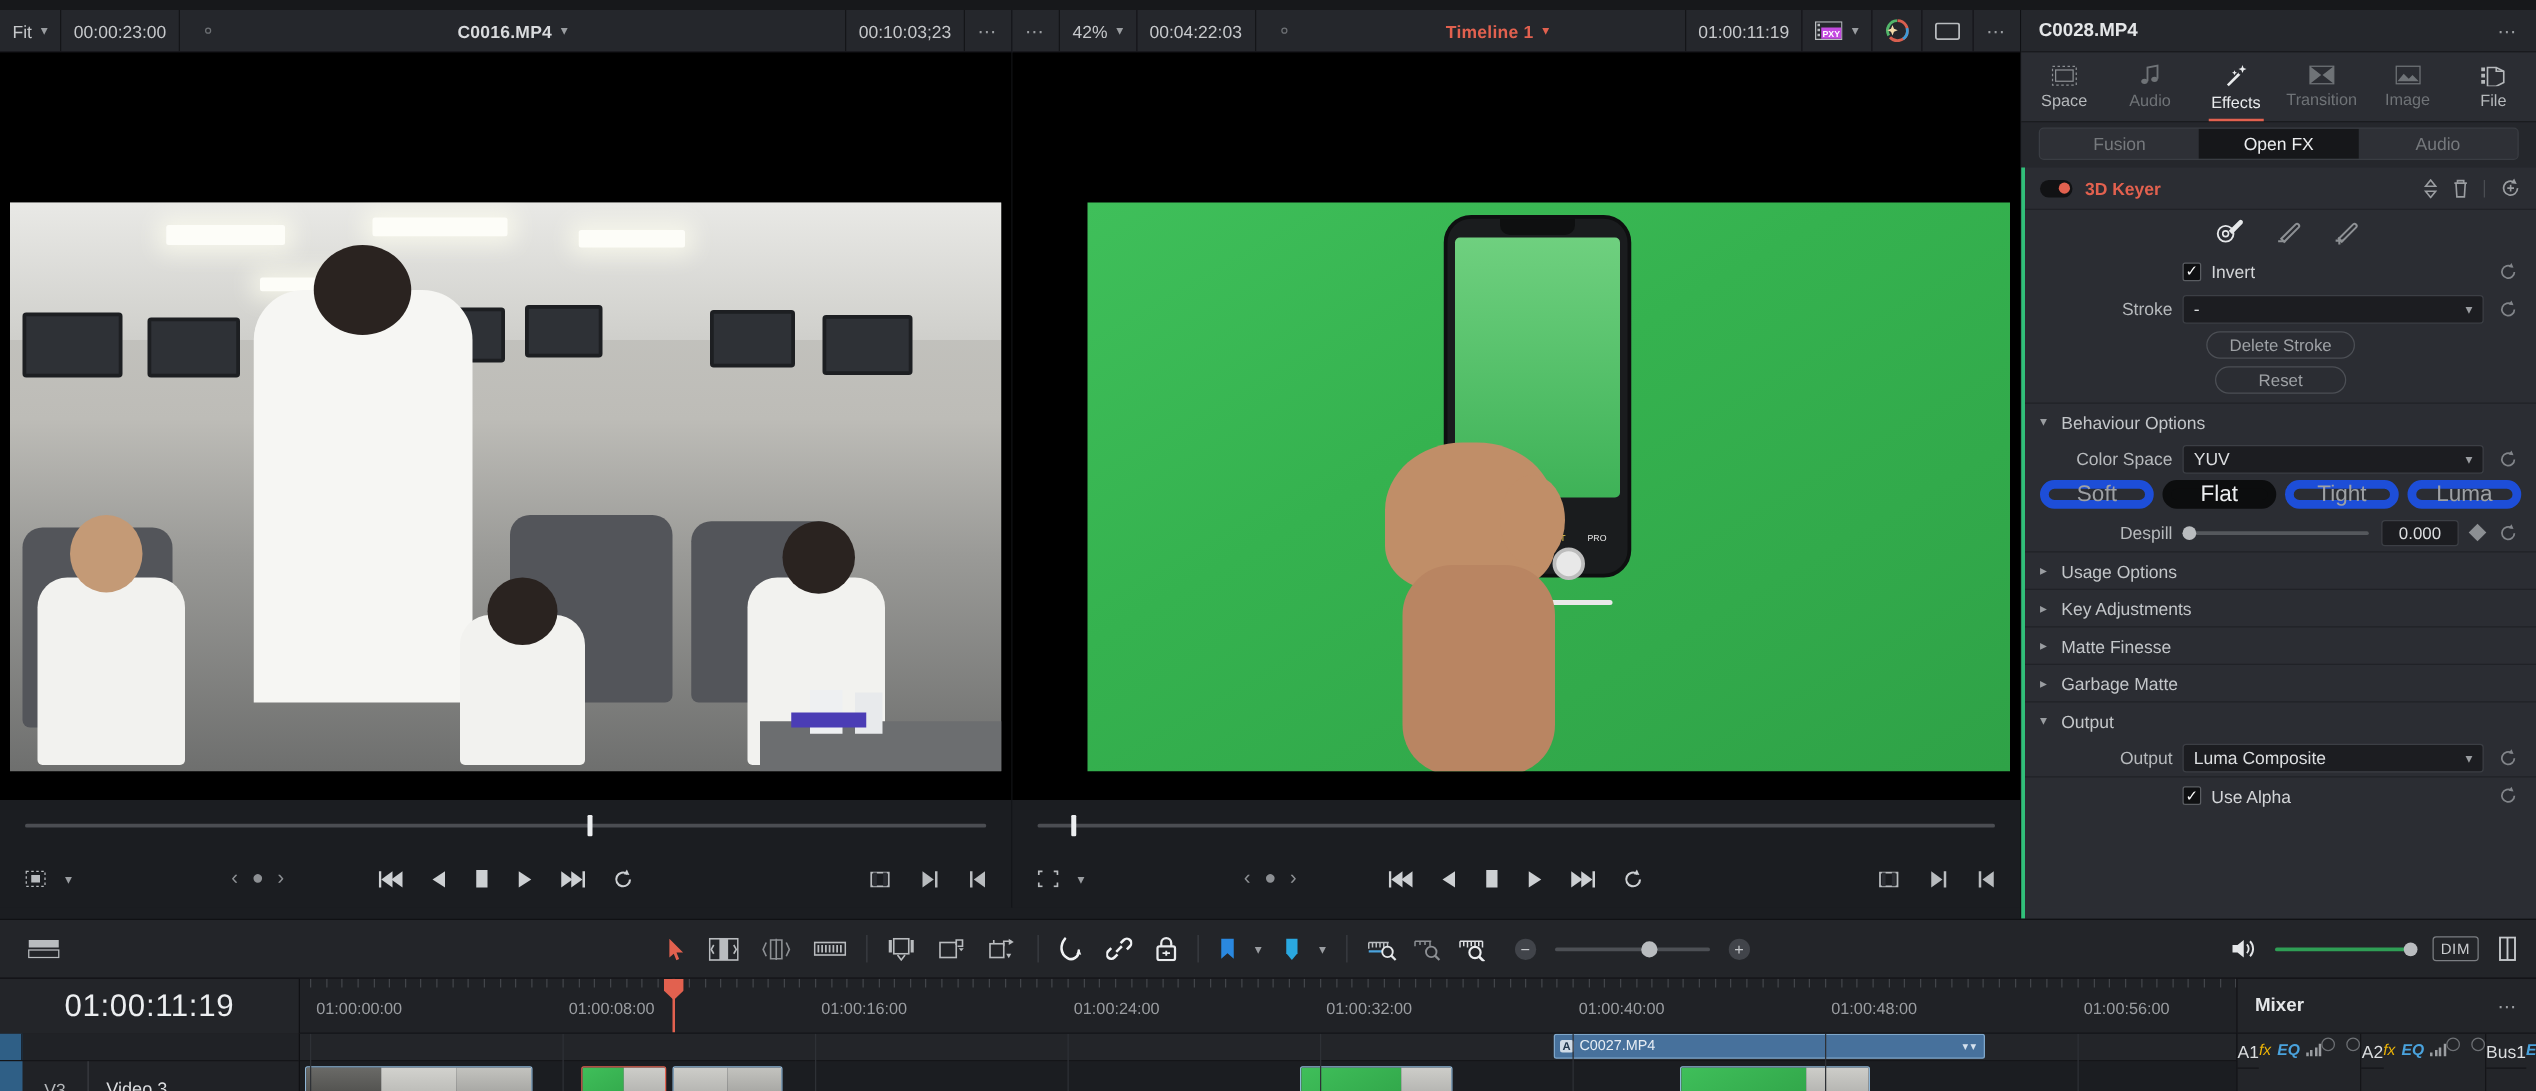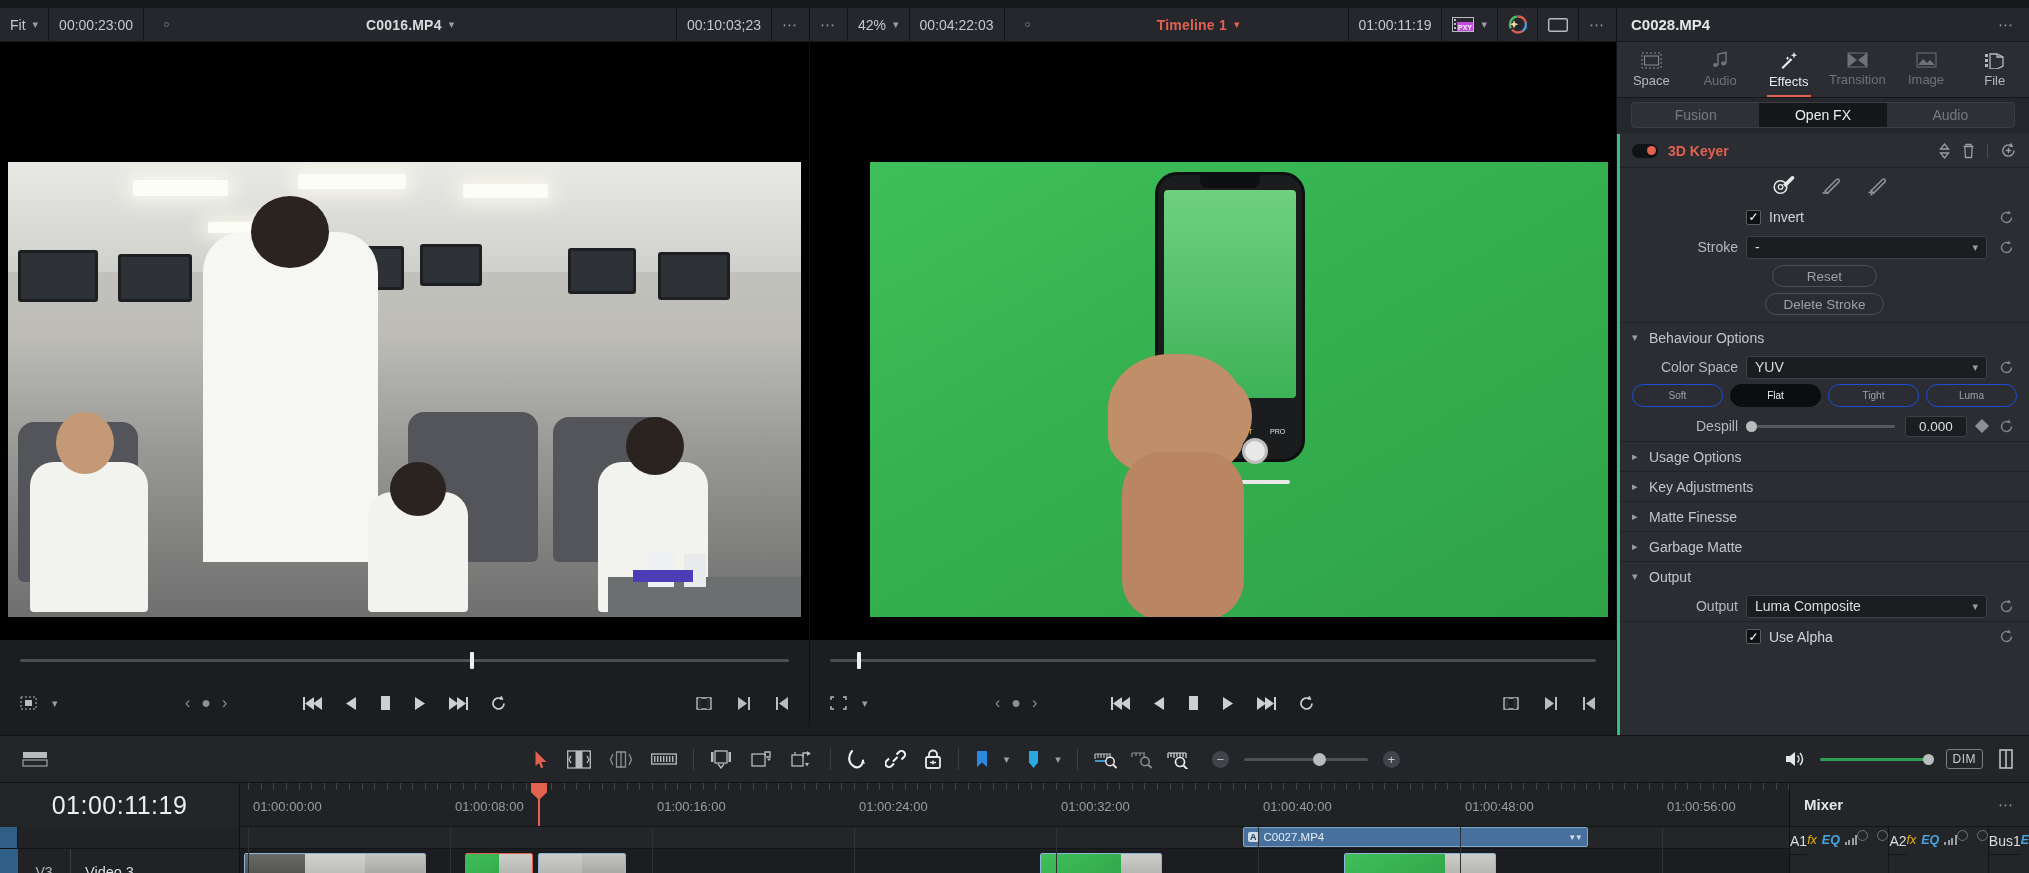--- a/index.html
+++ b/index.html
@@ -158,22 +158,22 @@
              color:#9ea1a5; font-size:13.5px; padding:0 18px; display:flex;
              align-items:center; justify-content:center; cursor:pointer;
              font-family:"Liberation Sans", sans-serif; }
   .center-btn-row { display:flex; justify-content:center; padding:3px 0; }
 
   .sect { display:flex; align-items:center; height:30px; gap:7px; padding:0 12px;
           font-size:14px; color:#c3c6c9; border-top:1px solid #202227; cursor:pointer; }
   .arw { font-size:11px; color:#9a9da1; width:10px; }
 
   .modebar { display:flex; gap:7px; padding:2px 12px 4px 12px; }
-  .modebtn { flex:1; height:23px; border:1px solid #1d4ed8; border-radius:12px;
-             background:transparent; color:#9ea1a5; font-size:10px;
+  .modebtn { flex:1; height:23px; border:7px solid #1d4ed8; border-radius:12px;
+             background:transparent; color:#9ea1a5; font-size:18px;
              display:flex; align-items:center; justify-content:center; cursor:pointer; }
   .modebtn.on { background:#0c0d0e; border-color:#0c0d0e; color:#eceef0; }
 
   .slider { flex:1; height:3px; background:#55585d; border-radius:2px; position:relative; }
   .slider .knob { position:absolute; top:-4px; width:11px; height:11px; border-radius:50%;
                   background:#b9bcbf; }
   .numbox { width:62px; height:21px; background:#1c1d21; border:1px solid #3c3f45;
             border-radius:3px; font-size:13.5px; color:#dcdee0;
             display:flex; align-items:center; justify-content:center; flex:none; }
   .kf { width:10px; height:10px; background:#8c8f93; transform:rotate(45deg); flex:none; }
@@ -717,24 +717,24 @@
           </span>
           <span class="reset">
             <svg width="15" height="15" viewBox="0 0 15 15">
                 <path d="M12.5 7.5a5 5 0 1 1-2-4" fill="none" stroke="#82858a" stroke-width="1.4"></path>
                 <polygon points="10.2,0.4 11.8,4.2 7.8,3.6" fill="#82858a"></polygon>
               </svg>
           </span>
         </div>
 
         <div class="center-btn-row">
+          <button class="pillbtn">Delete Stroke</button>
+        </div>
+        <div class="center-btn-row">
           <button class="pillbtn" style="padding:0 34px">Reset</button>
-        </div>
-        <div class="center-btn-row">
-          <button class="pillbtn">Delete Stroke</button>
         </div>
 
         <div class="sect" style="margin-top:4px">
           <span class="arw">▾</span>
           <span>Behaviour Options</span>
         </div>
 
         <div class="prow">
           <span class="plabel">Color Space</span>
           <span class="pctl">

